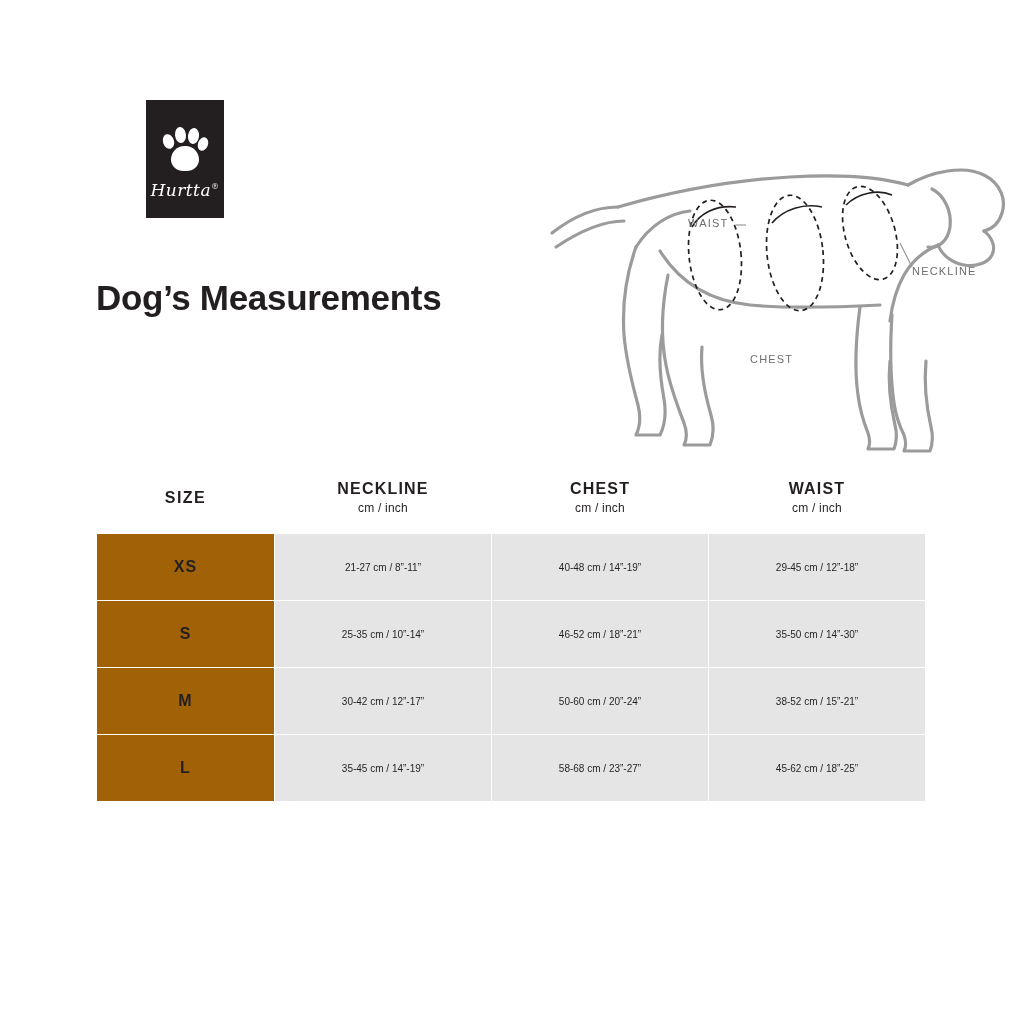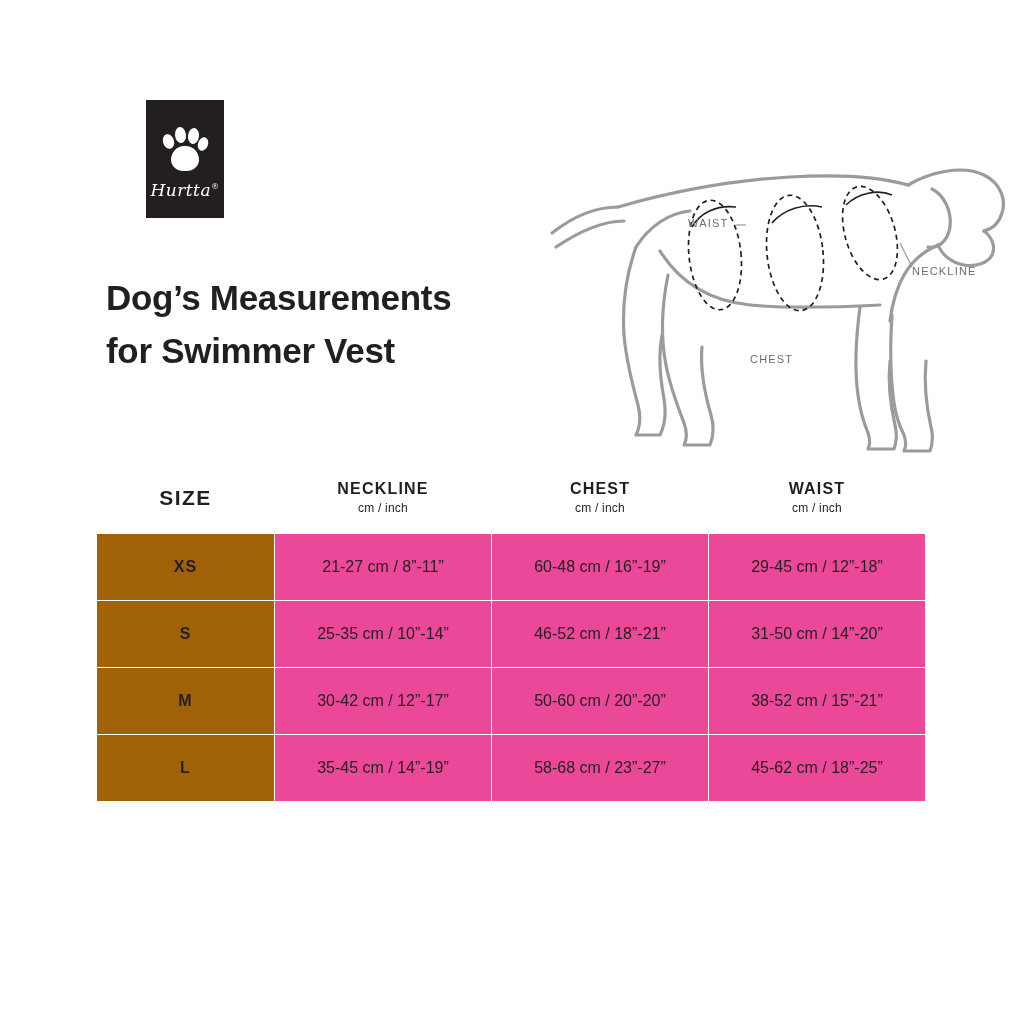--- a/index.html
+++ b/index.html
@@ -68,21 +68,21 @@
     letter-spacing: 0.5px;
   }
   .logo-word sup {
     font-size: 8px;
     vertical-align: super;
   }
 
   
   .heading {
     position: absolute;
-    left: 106px;
+    left: 96px;
     top: 272px;
     width: 470px;
     font-size: 35px;
     font-weight: bold;
     line-height: 1.5;
     letter-spacing: -0.3px;
     color: #231f20;
   }
 
   
@@ -137,32 +137,32 @@
   }
   .th-sub {
     font-size: 12px;
     font-weight: normal;
     letter-spacing: 0.2px;
     color: #231f20;
     display: block;
     margin-top: 3px;
   }
   .th-size {
-    font-size: 21px;
+    font-size: 16px;
     font-weight: bold;
     letter-spacing: 1.5px;
     color: #231f20;
     display: block;
   }
 
   table.size-table tbody td {
     height: 64px;
-    font-size: 16px;
-    color: #231f20;
-    background: #ec4899;
+    font-size: 10px;
+    color: #231f20;
+    background: #e5e5e5;
     border-top: 1px solid #ffffff;
     border-bottom: 1px solid #ffffff;
     border-left: 1px solid #ffffff;
     border-right: 1px solid #ffffff;
   }
   table.size-table tbody td.size-cell {
     background: #a16207;
     font-weight: bold;
     font-size: 16px;
     letter-spacing: 1px;
@@ -190,21 +190,20 @@
       <div class="pad toe2"></div>
       <div class="pad toe3"></div>
       <div class="pad toe4"></div>
       <div class="pad main"></div>
     </div>
     <div class="logo-word"><span>Hurtta</span><sup>®</sup></div>
   </div>
 
   <div class="heading">
     <div>Dog’s Measurements</div>
-    <div>for Swimmer Vest</div>
   </div>
 
   <div class="dog-figure">
     <svg width="480" height="300" viewBox="0 0 480 300">
       <g fill="none" stroke="#9b9b9b" stroke-width="3.2" stroke-linejoin="round" stroke-linecap="round">
 
         <path d="M12,78 C35,60 58,52 78,52"></path>
         <path d="M16,92 C40,76 62,66 84,66"></path>
 
         <path d="M78,52 C120,40 180,26 250,22 C300,19 340,22 368,30"></path>
@@ -277,33 +276,33 @@
           <th>
             <span class="th-main">WAIST</span>
             <span class="th-sub">cm / inch</span>
           </th>
         </tr>
       </thead>
       <tbody>
         <tr>
           <td class="size-cell">XS</td>
           <td>21-27 cm / 8”-11”</td>
-          <td>60-48 cm / 16”-19”</td>
+          <td>40-48 cm / 14”-19”</td>
           <td>29-45 cm / 12”-18”</td>
         </tr>
         <tr>
           <td class="size-cell">S</td>
           <td>25-35 cm / 10”-14”</td>
           <td>46-52 cm / 18”-21”</td>
-          <td>31-50 cm / 14”-20”</td>
+          <td>35-50 cm / 14”-30”</td>
         </tr>
         <tr>
           <td class="size-cell">M</td>
           <td>30-42 cm / 12”-17”</td>
-          <td>50-60 cm / 20”-20”</td>
+          <td>50-60 cm / 20”-24”</td>
           <td>38-52 cm / 15”-21”</td>
         </tr>
         <tr>
           <td class="size-cell">L</td>
           <td>35-45 cm / 14”-19”</td>
           <td>58-68 cm / 23”-27”</td>
           <td>45-62 cm / 18”-25”</td>
         </tr>
       </tbody>
     </table>

